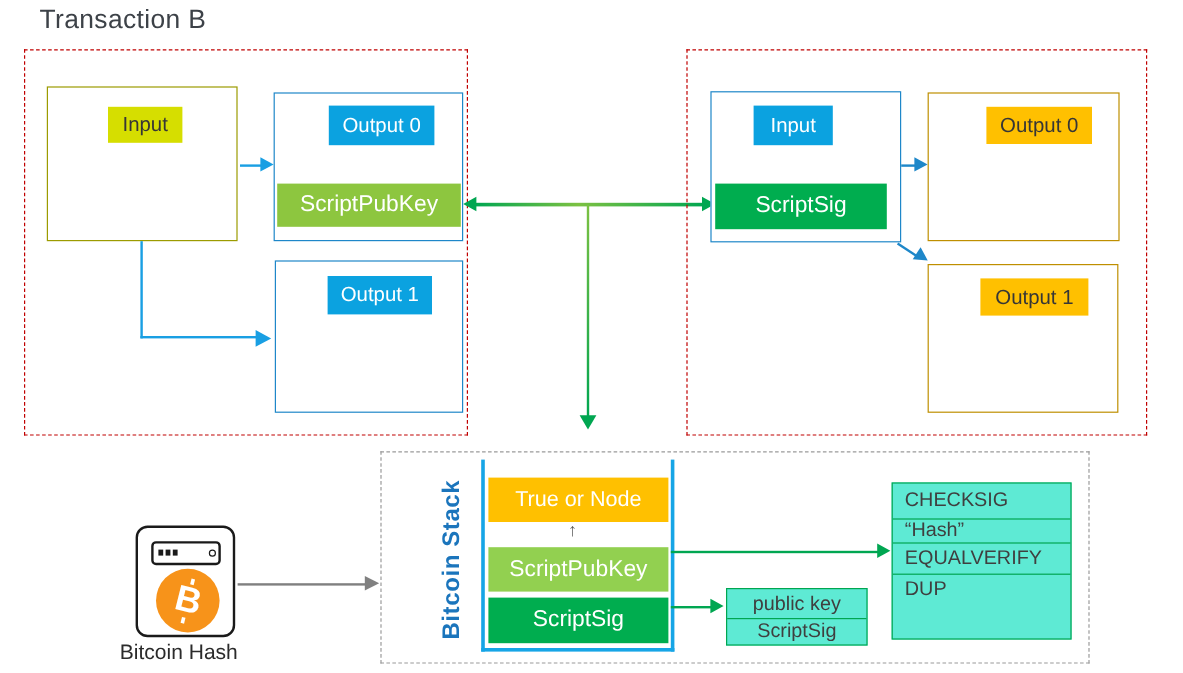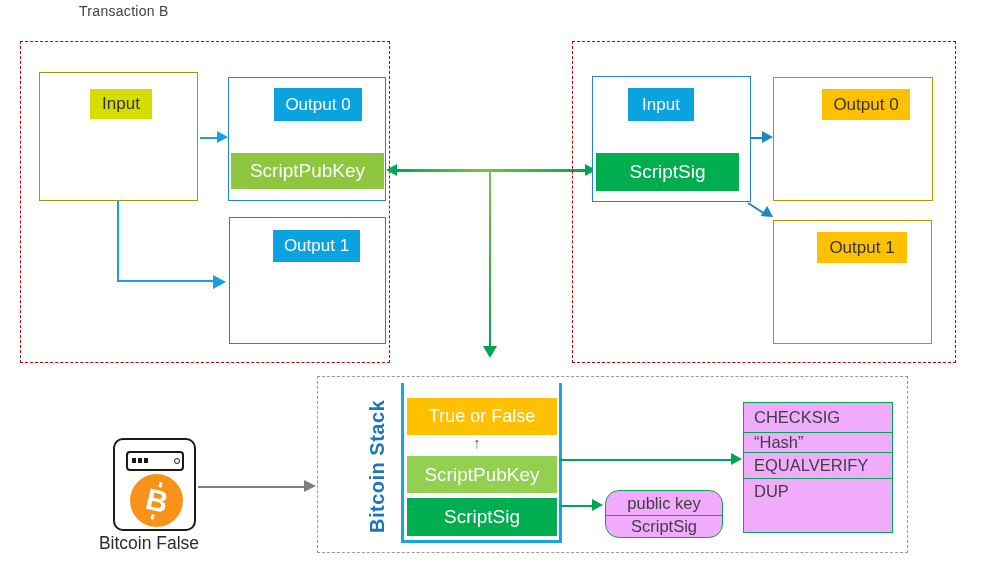--- a/index.html
+++ b/index.html
@@ -1,19 +1,19 @@
 <!DOCTYPE html>
 <html><head>
 <meta charset="utf-8">
 <style>
   * { margin:0; padding:0; box-sizing:border-box; }
   html,body { background:#ffffff; }
   body { font-family:"Liberation Sans","DejaVu Sans",sans-serif; }
   #canvas { position:relative; width:986px; height:561px; background:#fff; overflow:hidden; }
-  .title { position:absolute; font-size:14px; color:#3D4248; letter-spacing:.3px;margin-left:46px; }
+  .title { position:absolute; font-size:22px; color:#3D4248; letter-spacing:.3px; }
 
   
   .tx-frame { position:absolute; border:1.5px dashed #C00000; background:transparent; }
   .gray-frame { position:absolute; border:1.5px dashed #9A9A9A; background:transparent; }
 
   
   .box { position:absolute; background:#fff; }
   .b-olive { border:1.5px solid #9C9B00; }
   .b-blue  { border:1.5px solid #1E87C9; }
   .b-gold  { border:1.5px solid #BF8F00; }
@@ -33,21 +33,21 @@
 
   
   .stack-frame { position:absolute; border-left:3px solid #16A5E6; border-right:3px solid #16A5E6;
                  border-bottom:3px solid #16A5E6; }
   .stack-title { position:absolute; writing-mode:vertical-rl; transform:rotate(180deg);
                  font-size:20px; font-weight:bold; color:#1B75BC; text-align:center;
                  letter-spacing:.5px; display:flex; align-items:center; justify-content:center; }
   .uparrow { position:absolute; font-size:15px; font-weight:bold; color:#595959; text-align:center; }
 
   
-  .gtable { position:absolute; border:1.5px solid #00A651; background:#f0abfc;
+  .gtable { position:absolute; border:1.5px solid #00A651; background:#5eead4;
             display:flex; flex-direction:column; }
   .gtable .row { display:flex; align-items:center; font-size:16.5px; color:#3F3F3F;
                  padding-left:10px; line-height:1; }
   .gtable .row.sep { border-bottom:1.5px solid #00A651; }
   .sig-table .row { justify-content:center; padding-left:0; font-size:16.5px; }
 
   
   .node-frame { position:absolute; border:2.5px solid #1A1A1A; border-radius:10px; background:#fff; }
   .node-topbar { position:absolute; border:2px solid #1A1A1A; border-radius:4px; background:#fff; }
   .node-sq { position:absolute; width:4px; height:5px; background:#1A1A1A; }
@@ -110,49 +110,49 @@
 
   <div class="hline" style="left:751px; top:137px; width:12px; height:2px; background:#1E87C9;"></div>
   <div class="tri tri-r" style="left:762px; top:131px; border-left:11px solid #1E87C9;"></div>
   <div class="diag-line" style="left:748px; top:202px; width:20px; transform:rotate(33deg);"></div>
   <div class="tri tri-r" style="left:763px; top:208px; border-left:11px solid #1E87C9; transform:rotate(33deg);"></div>
 
   <div class="gray-frame" style="left:317px; top:376px; width:591px; height:177px;"></div>
 
   <div class="stack-title" style="left:362px; top:396px; width:30px; height:140px;">Bitcoin Stack</div>
   <div class="stack-frame" style="left:401px; top:383px; width:161px; height:160px;"></div>
-  <div class="bar" style="left:407px; top:398px; width:150px; height:37px; background:#FFC000; font-size:18px;">True or False</div>
+  <div class="bar" style="left:407px; top:398px; width:150px; height:37px; background:#FFC000; font-size:18px;">True or Node</div>
   <div class="uparrow" style="left:462px; top:434px; width:30px;">↑</div>
   <div class="bar" style="left:407px; top:456px; width:150px; height:37px; background:#92D050;">ScriptPubKey</div>
   <div class="bar" style="left:407px; top:498px; width:150px; height:38px; background:#00AD4F;">ScriptSig</div>
 
   <div class="hline" style="left:559px; top:459px; width:174px; height:2px; background:#00A651;"></div>
   <div class="tri tri-r" style="left:731px; top:453px; border-left:11px solid #00A651;"></div>
   <div class="hline" style="left:559px; top:505px; width:34px; height:2px; background:#00A651;"></div>
   <div class="tri tri-r" style="left:592px; top:499px; border-left:11px solid #00A651;"></div>
 
-  <div class="gtable sig-table" style="left:605px; top:490px; width:118px; height:48px;border-radius:14px;">
+  <div class="gtable sig-table" style="left:605px; top:490px; width:118px; height:48px;">
     <div class="row sep" style="height:25px;">public key</div>
     <div class="row" style="height:20px;">ScriptSig</div>
   </div>
 
   <div class="gtable" style="left:743px; top:402px; width:150px; height:131px;">
     <div class="row sep" style="height:30px;">CHECKSIG</div>
     <div class="row sep" style="height:20px;">“Hash”</div>
     <div class="row sep" style="height:26px;">EQUALVERIFY</div>
     <div class="row" style="height:24px;">DUP</div>
   </div>
 
   <div class="node-frame" style="left:113px; top:438px; width:83px; height:93px;"></div>
   <div class="node-topbar" style="left:126px; top:451px; width:58px; height:20px;"></div>
   <div class="node-sq" style="left:132px; top:458px;"></div>
   <div class="node-sq" style="left:138px; top:458px;"></div>
   <div class="node-sq" style="left:144px; top:458px;"></div>
   <div class="node-dot" style="left:174px; top:458px;"></div>
   <div class="btc-circle" style="left:130px; top:474px;">
     <span class="btc-b">B</span>
   </div>
-  <div class="node-label" style="left:87px; top:533px; width:124px;">Bitcoin False</div>
+  <div class="node-label" style="left:87px; top:533px; width:124px;">Bitcoin Hash</div>
 
   <div class="hline" style="left:198px; top:486px; width:107px; height:2px; background:#808080;"></div>
   <div class="tri tri-r" style="left:304px; top:480px; border-left:12px solid #808080;"></div>
 
 </div>
 
 </body></html>

